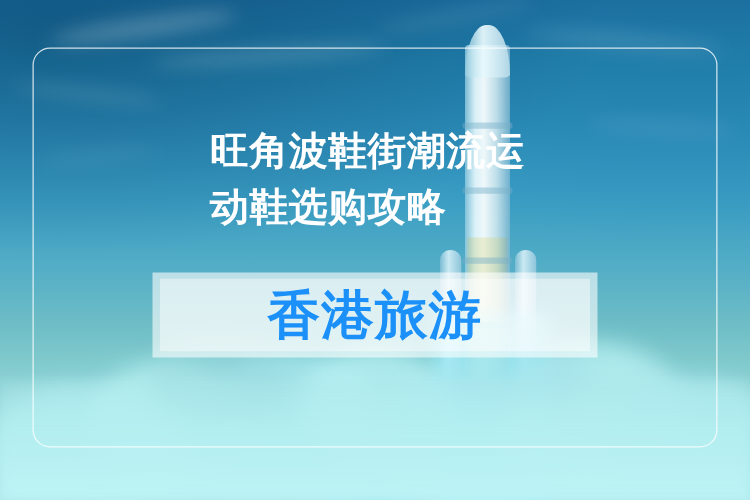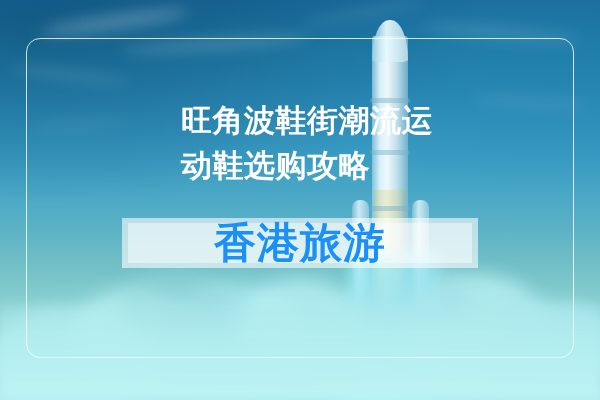--- a/index.html
+++ b/index.html
@@ -170,35 +170,35 @@
     width: 548px; height: 320px;
     border: 1.5px solid rgba(255,255,255,.8);
     border-radius: 14px;
     box-sizing: border-box;
     pointer-events: none;
   }
 
   
   .headline {
     position: absolute;
-    left: 181px; top: 98px;
+    left: 168px; top: 98px;
     width: 300px;
     color: #ffffff;
     font-size: 31px;
     font-weight: bold;
     line-height: 45px;
     letter-spacing: .5px;
     white-space: pre-line;
   }
 
   
   .label-band {
     position: absolute;
     left: 122px; top: 218px;
-    width: 356px; height: 50px;
+    width: 356px; height: 68px;
     background: rgba(255,255,255,.60);
     box-sizing: border-box;
   }
   .label-band-inner {
     position: absolute;
     left: 6px; top: 5px; right: 6px; bottom: 5px;
     background: rgba(255,255,255,.45);
   }
   .label-text {
     position: absolute;

